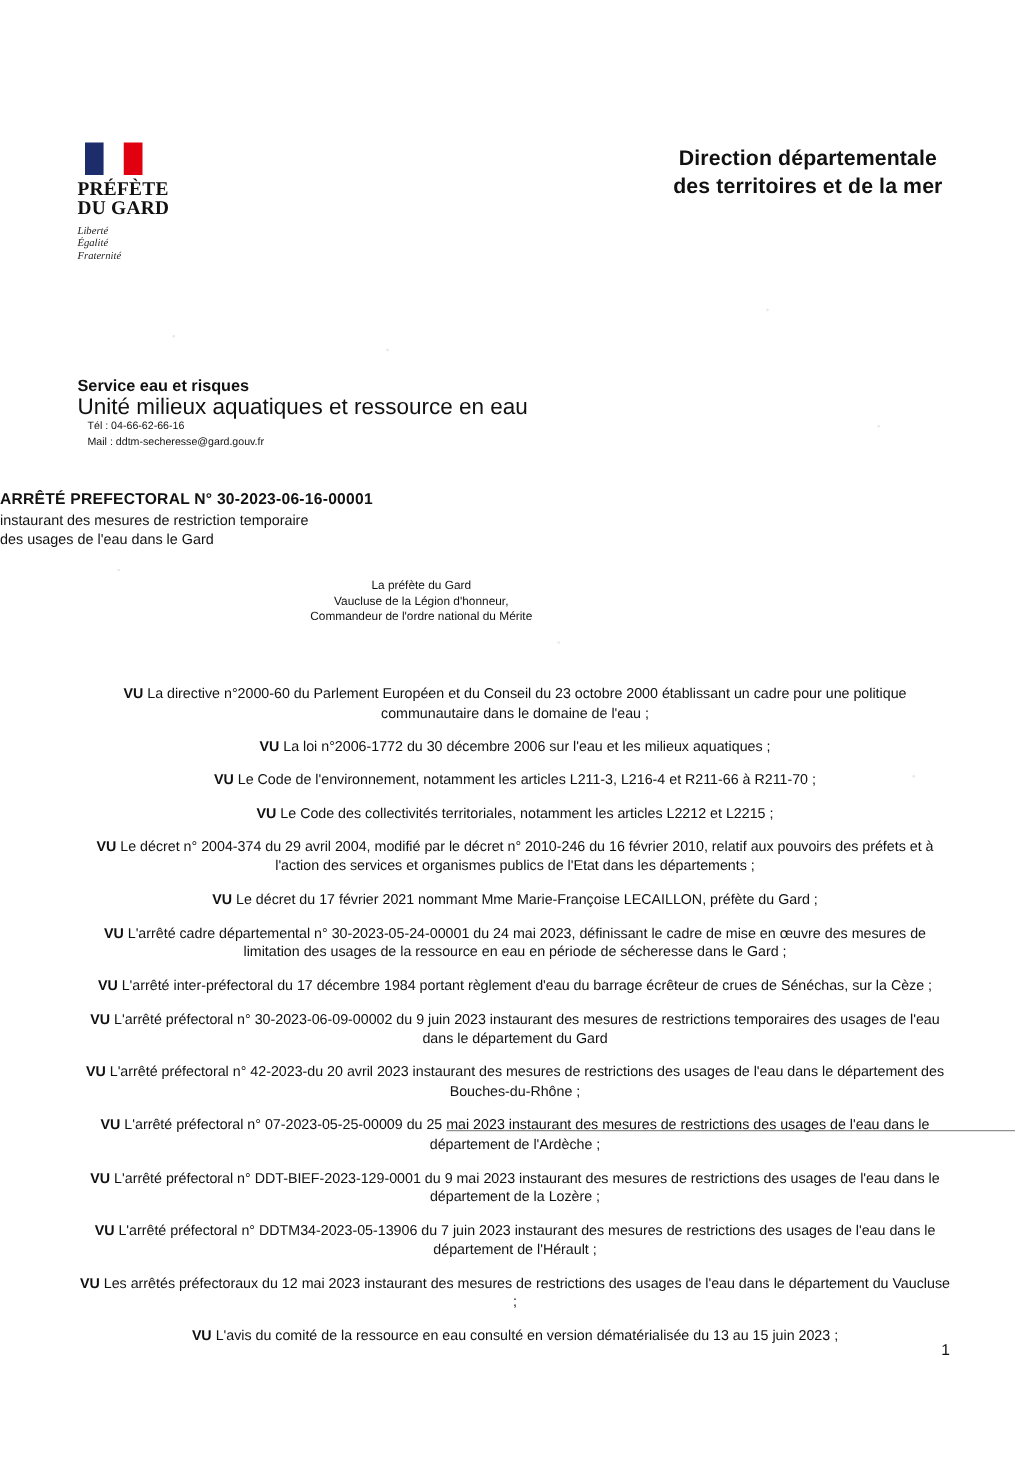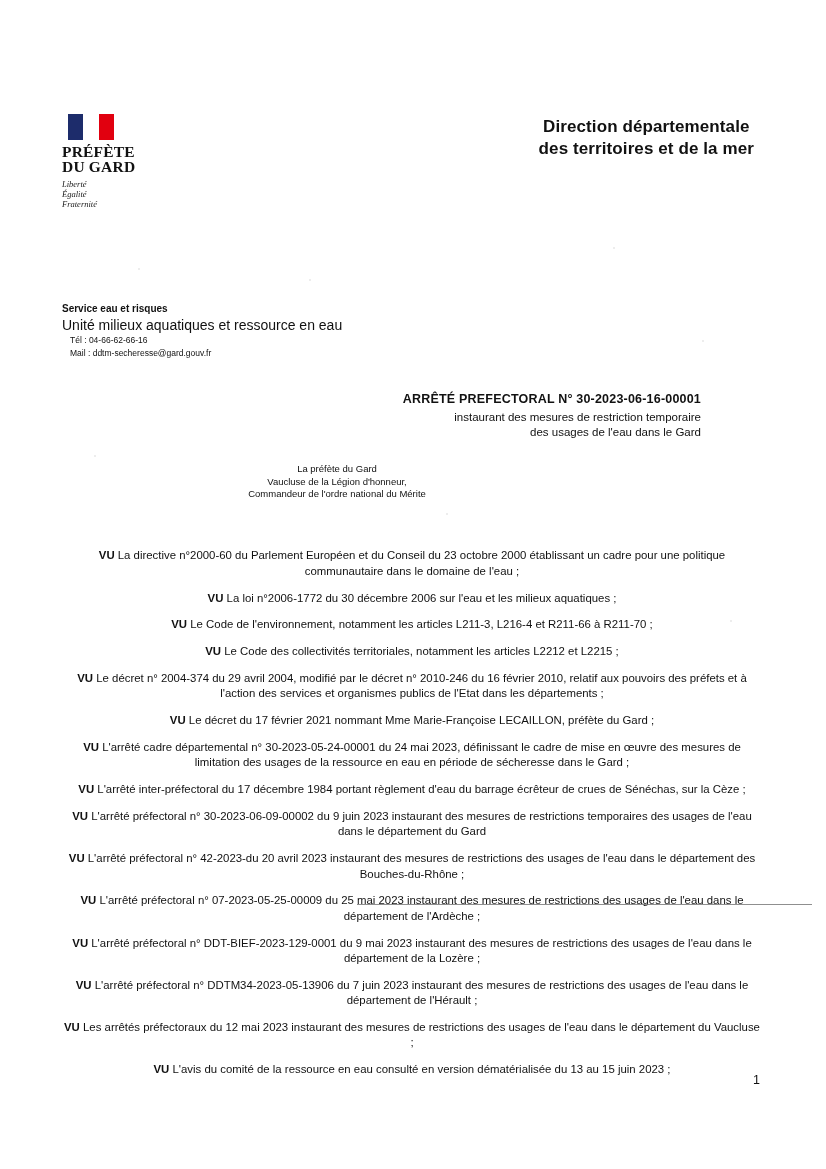--- a/index.html
+++ b/index.html
@@ -76,45 +76,45 @@
   }
 
   
   .service-block {
     position: absolute;
     left: 62px;
     top: 300px;
     width: 420px;
   }
   .service-line1 {
-    font-size: 10px;
+    font-size: 13px;
     font-weight: bold;
     line-height: 17px;
     color: #111;
   }
   .service-line2 {
-    font-size: 14px;
+    font-size: 18px;
     line-height: 17px;
     color: #111;
   }
   .service-contact {
     margin-top: 1px;
     margin-left: 8px;
     font-size: 8.5px;
     line-height: 11.5px;
     color: #111;
   }
 
   
   .arrete-block {
     position: absolute;
-    left: 12px;
+    left: 0;
     top: 392px;
     width: 689px;
-    text-align: right;
+    text-align: left;
   }
   .arrete-num {
     font-size: 12.5px;
     font-weight: bold;
     letter-spacing: 0.2px;
     color: #111;
   }
   .arrete-sub {
     margin-top: 4px;
     font-size: 11.5px;

